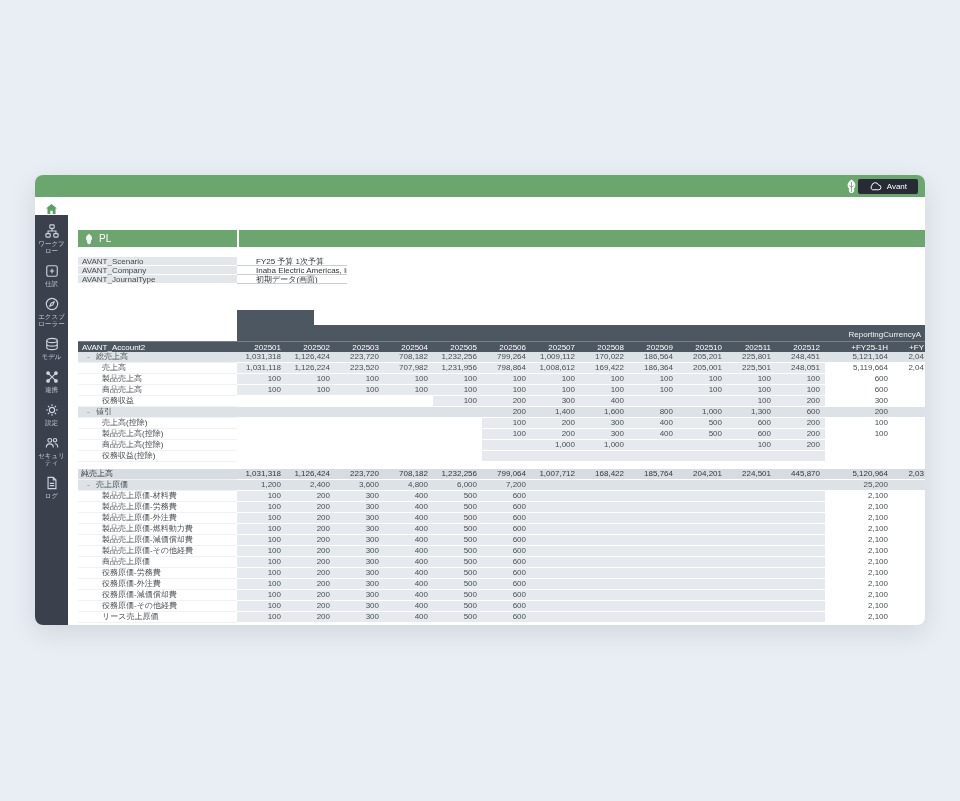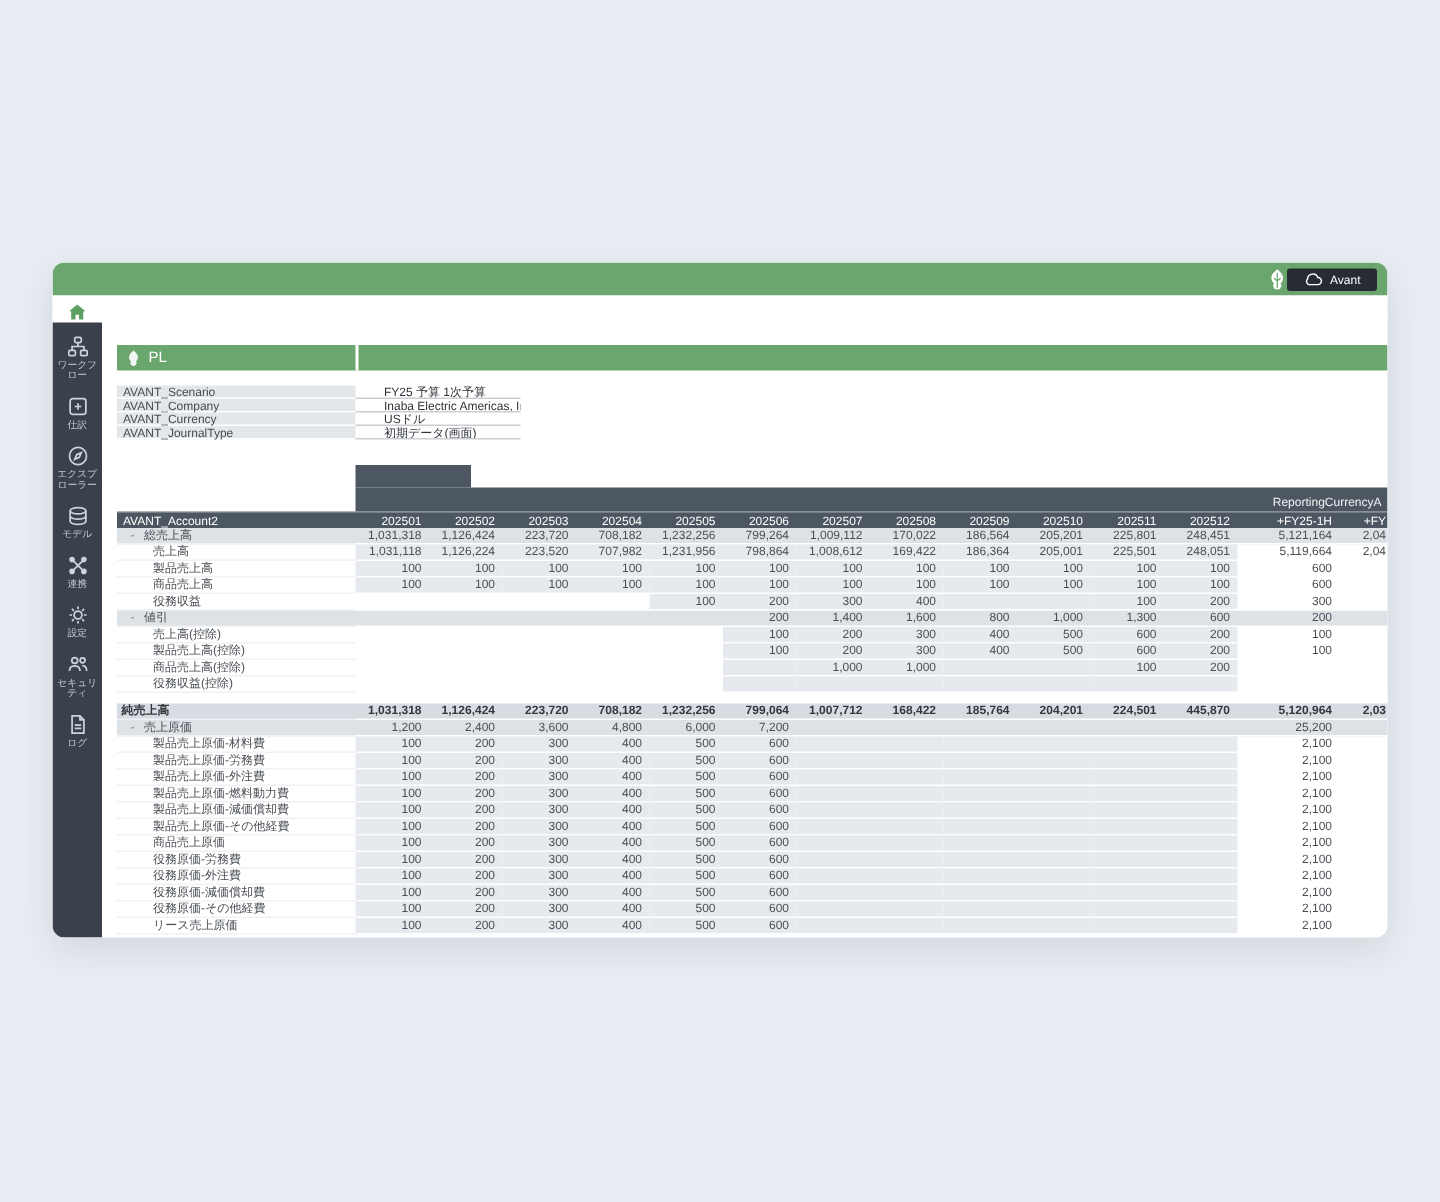--- a/index.html
+++ b/index.html
@@ -55,21 +55,21 @@
          border-top:1px solid rgba(255,255,255,.25)}
   .c-lbl{width:159px;padding-left:4px;text-align:left;overflow:hidden;white-space:nowrap}
   .c-m{width:49px;text-align:right;padding-right:5px}
   .c-fy{width:68px;text-align:right;padding-right:5px}
   .c-fy2{width:32px;text-align:right;padding-right:1px;overflow:hidden;white-space:nowrap}
   .trow{display:flex;height:11px;line-height:10px;font-size:8px;color:#4a4f55}
   .trow .c-lbl{border-bottom:1px solid #f0f1f3;display:flex;align-items:center;gap:0}
   .trow .d{border-bottom:1px solid #fff}
   .trow .d.on{background:var(--cellgray)}
   .trow.group{background:var(--groupgray)}
-  .trow.total{background:var(--totalgray);font-weight:bold;color:#33383d}
+  .trow.total{background:var(--totalgray);font-weight:normal;color:#33383d}
   .trow.spacer{height:7px;background:#fff}
   .mns{width:9px;margin-left:5px;color:#7d838a}
   .ind-child{padding-left:24px}
   .ind-total{padding-left:3px}
 </style>
 </head>
 <body>
 
 <div class="window">
 
@@ -190,24 +190,20 @@
   </div>
 
   <div class="filters">
       <div class="f-row">
         <div class="f-lbl">AVANT_Scenario</div>
         <div class="f-val">FY25 予算 1次予算</div>
       </div>
       <div class="f-row">
         <div class="f-lbl">AVANT_Company</div>
         <div class="f-val">Inaba Electric Americas, Inc.</div>
-      </div>
-      <div class="f-row">
-        <div class="f-lbl">AVANT_Currency</div>
-        <div class="f-val">USドル</div>
       </div>
       <div class="f-row">
         <div class="f-lbl">AVANT_JournalType</div>
         <div class="f-val">初期データ(画面)</div>
       </div>
     </div>
 
   <div class="sheet-tab"></div>
 
   <div class="currency-row">

